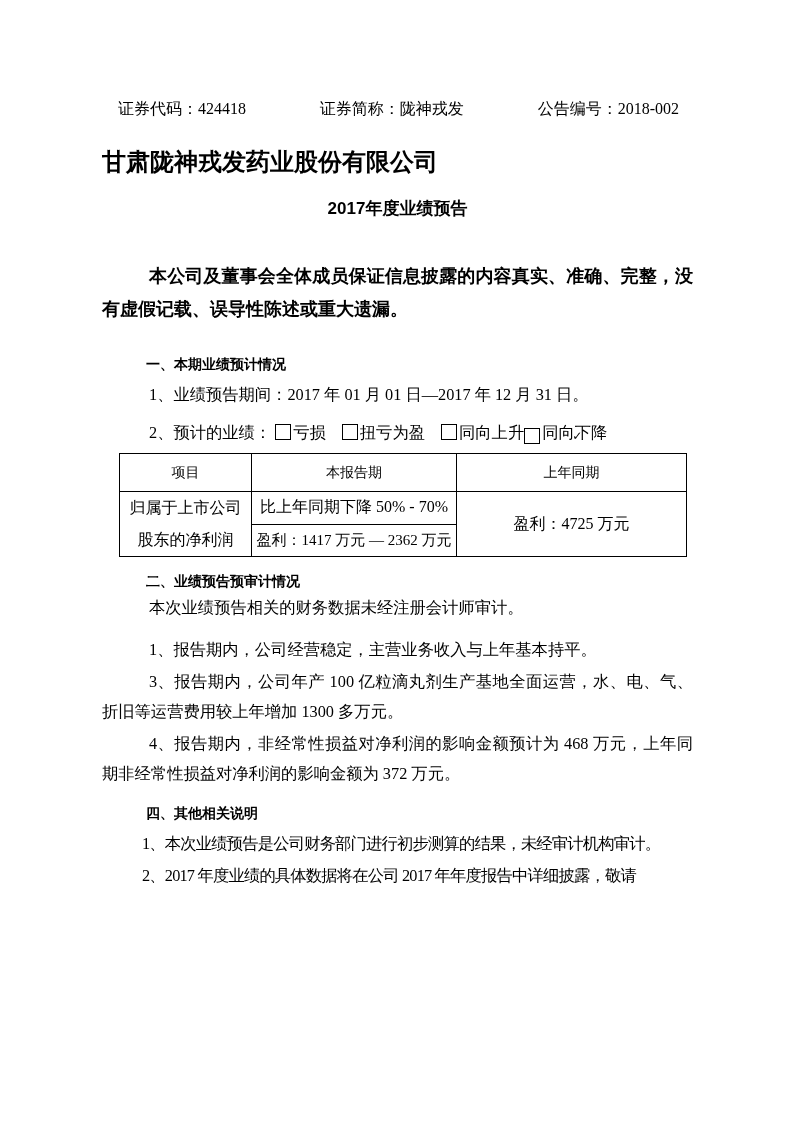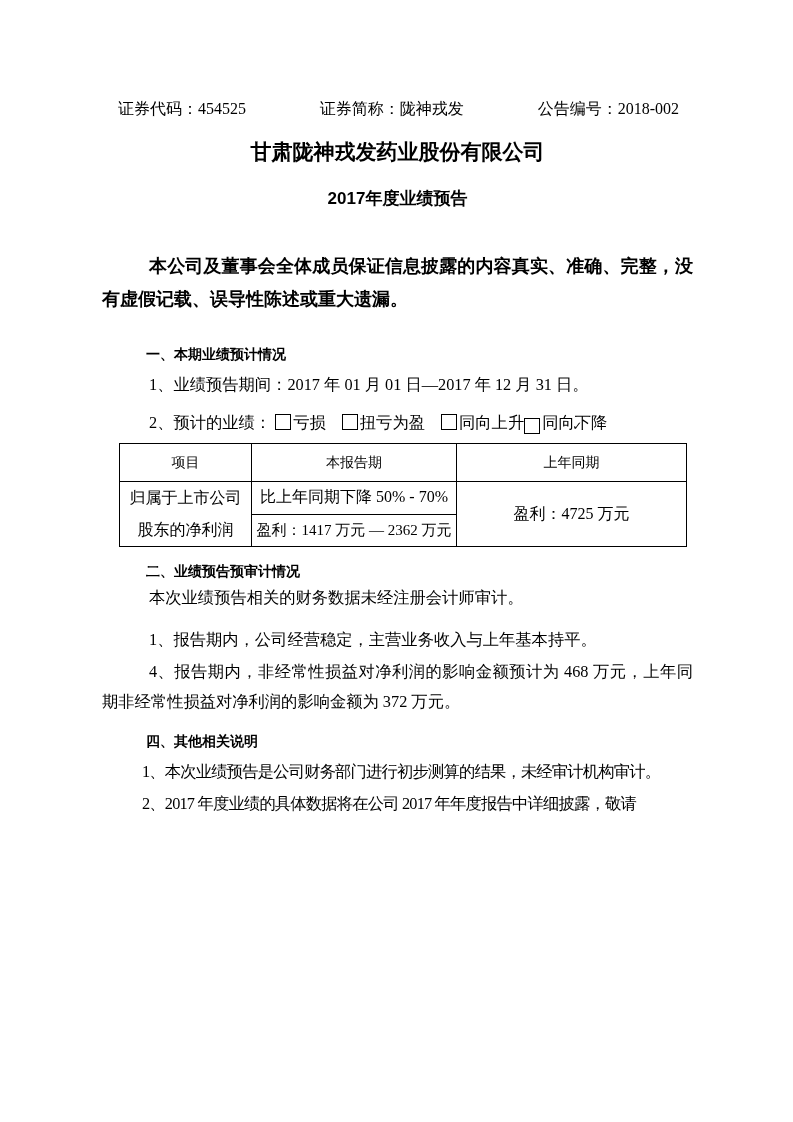--- a/index.html
+++ b/index.html
@@ -15,23 +15,23 @@
     overflow:hidden;
   }
   
   .doc-header{
     display:flex;justify-content:space-between;
     font-size:16px;line-height:22px;
     padding:0 14px 0 16px;
   }
   
   .doc-title{
-    margin-top:16px;text-align:center;
+    margin-top:26px;
     font-family:"Liberation Sans","DejaVu Sans",sans-serif;
-    font-weight:bold;font-size:21px;line-height:32px;
+    font-weight:bold;font-size:24px;line-height:32px;
   }
   .doc-subtitle{
     margin-top:16px;text-align:center;
     font-family:"Liberation Sans","DejaVu Sans",sans-serif;
     font-weight:bold;font-size:17px;line-height:30px;
   }
   
   .disclaimer{
     margin:36px 0 0;
     font-family:"Liberation Sans","DejaVu Sans",sans-serif;
@@ -88,21 +88,21 @@
   table.perf td{height:31px;}
   table.perf td.item-cell{line-height:32px;}
   table.perf td.fit{font-size:15px;}
 </style>
 </head>
 <body>
 
 <div class="page">
 
   <div class="doc-header">
-    <span>证券代码：454525</span>
+    <span>证券代码：424418</span>
     <span>证券简称：陇神戎发</span>
     <span>公告编号：2018-002</span>
   </div>
 
   <div class="doc-title">甘肃陇神戎发药业股份有限公司</div>
   <div class="doc-subtitle">2017年度业绩预告</div>
 
   <p class="disclaimer">本公司及董事会全体成员保证信息披露的内容真实、准确、完整，没有虚假记载、误导性陈述或重大遗漏。</p>
 
   <div class="sec-heading first">一、本期业绩预计情况</div>
@@ -135,19 +135,20 @@
     <tr>
       <td class="fit">盈利：1417 万元 — 2362 万元</td>
     </tr>
   </tbody>
     </table>
 
   <div class="sec-heading">二、业绩预告预审计情况</div>
   <p class="para mt0">本次业绩预告相关的财务数据未经注册会计师审计。</p>
 
   <p class="para mt12">1、报告期内，公司经营稳定，主营业务收入与上年基本持平。</p>
+  <p class="para">3、报告期内，公司年产 100 亿粒滴丸剂生产基地全面运营，水、电、气、折旧等运营费用较上年增加 1300 多万元。</p>
   <p class="para">4、报告期内，非经常性损益对净利润的影响金额预计为 468 万元，上年同期非经常性损益对净利润的影响金额为 372 万元。</p>
 
   <div class="sec-heading">四、其他相关说明</div>
   <p class="para mt4 tight">1、本次业绩预告是公司财务部门进行初步测算的结果，未经审计机构审计。</p>
   <p class="para tight">2、2017 年度业绩的具体数据将在公司 2017 年年度报告中详细披露，敬请</p>
 
 </div>
 
 </body></html>

